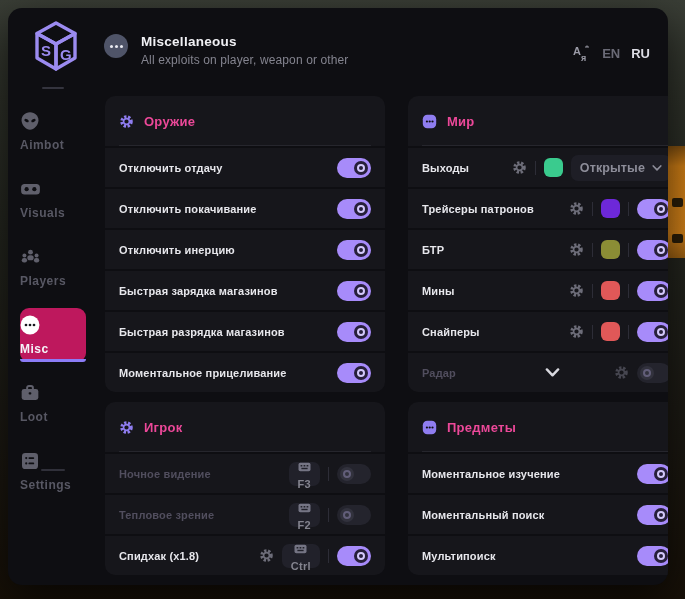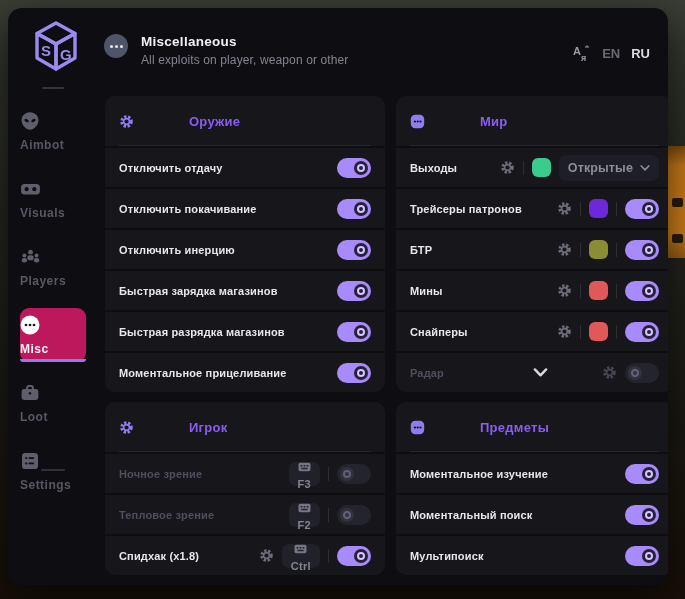--- a/index.html
+++ b/index.html
@@ -39,26 +39,26 @@
   .side-item .lbl { font-size:12px; color:#585864; letter-spacing:.04em; font-weight:bold; }
   .side-item svg { display:block; }
   .side-item.active { background:#be185d; }
   .side-item.active .lbl { color:#f4f4f8; }
   .side-item.active .bar { position:absolute; left:0; right:0; bottom:0; height:3px; border-radius:0 0 6px 6px; background:#8b7cf6; }
   .side-dash { position:absolute; left:33px; top:461px; width:24px; height:2px; background:#30303a; border-radius:1px; }
 
   
   .col { position:absolute; top:88px; display:flex; flex-direction:column; gap:10px; }
   .col-left { left:97px; width:280px; }
-  .col-right { left:388px; width:277px; }
+  .col-right { left:400px; width:277px; }
 
   .section { display:flex; flex-direction:column; gap:2px; border-radius:10px; overflow:hidden; }
   .sec-head { background:#16161b; height:50px; display:flex; align-items:center; gap:10px; padding:0 14px; position:relative; }
   .sec-head::after { content:""; position:absolute; left:14px; right:14px; bottom:0; height:1px; background:#26262d; }
-  .sec-title { font-size:13px; font-weight:bold; color:#8b5cf6; letter-spacing:.02em;margin-left:45px; }
+  .sec-title { font-size:13px; font-weight:bold; color:#ec4899; letter-spacing:.02em; }
   .row { background:#16161b; height:39px; display:flex; align-items:center; padding:0 14px; }
   .row-label { flex:1; font-size:11px; font-weight:bold; color:#e7e7ec; letter-spacing:.015em; white-space:nowrap;
     overflow:hidden; text-overflow:ellipsis; }
   .row-label.dim { color:#514e5e; }
   .controls { display:flex; align-items:center; gap:8px; }
   .vdiv { width:1px; height:14px; background:#2d2d37; }
 
   
   .toggle { width:34px; height:20px; border-radius:10px; position:relative; cursor:pointer; flex:0 0 auto; }
   .toggle.on { background:#a78bfa; }
@@ -259,21 +259,21 @@
           <div class="sec-head">
             <span style="display:flex">
               <svg width="15" height="15" viewBox="0 0 16 16">
                 <circle cx="8" cy="8" r="5" fill="none" stroke="#8f7df0" stroke-width="3.4" stroke-dasharray="2.4 1.7"></circle>
                 <circle cx="8" cy="8" r="3.1" fill="none" stroke="#8f7df0" stroke-width="1.7"></circle>
               </svg>
             </span>
             <span class="sec-title">Игрок</span>
           </div>
           <div class="row">
-            <span class="row-label dim">Ночное зрение</span>
+            <span class="row-label dim">Ночное видение</span>
             <div class="controls">
               <span class="keybind">
                 <span style="display:flex">
                   <svg width="13" height="10" viewBox="0 0 13 10">
                     <rect x="0.5" y="0.8" width="12" height="8.4" rx="1.8" fill="#757584"></rect>
                     <rect x="2.6" y="3" width="1.7" height="1.5" fill="#21212a"></rect>
                     <rect x="5.6" y="3" width="1.7" height="1.5" fill="#21212a"></rect>
                     <rect x="8.6" y="3" width="1.7" height="1.5" fill="#21212a"></rect>
                     <rect x="3.4" y="5.8" width="6.2" height="1.4" fill="#21212a"></rect>
                   </svg>

